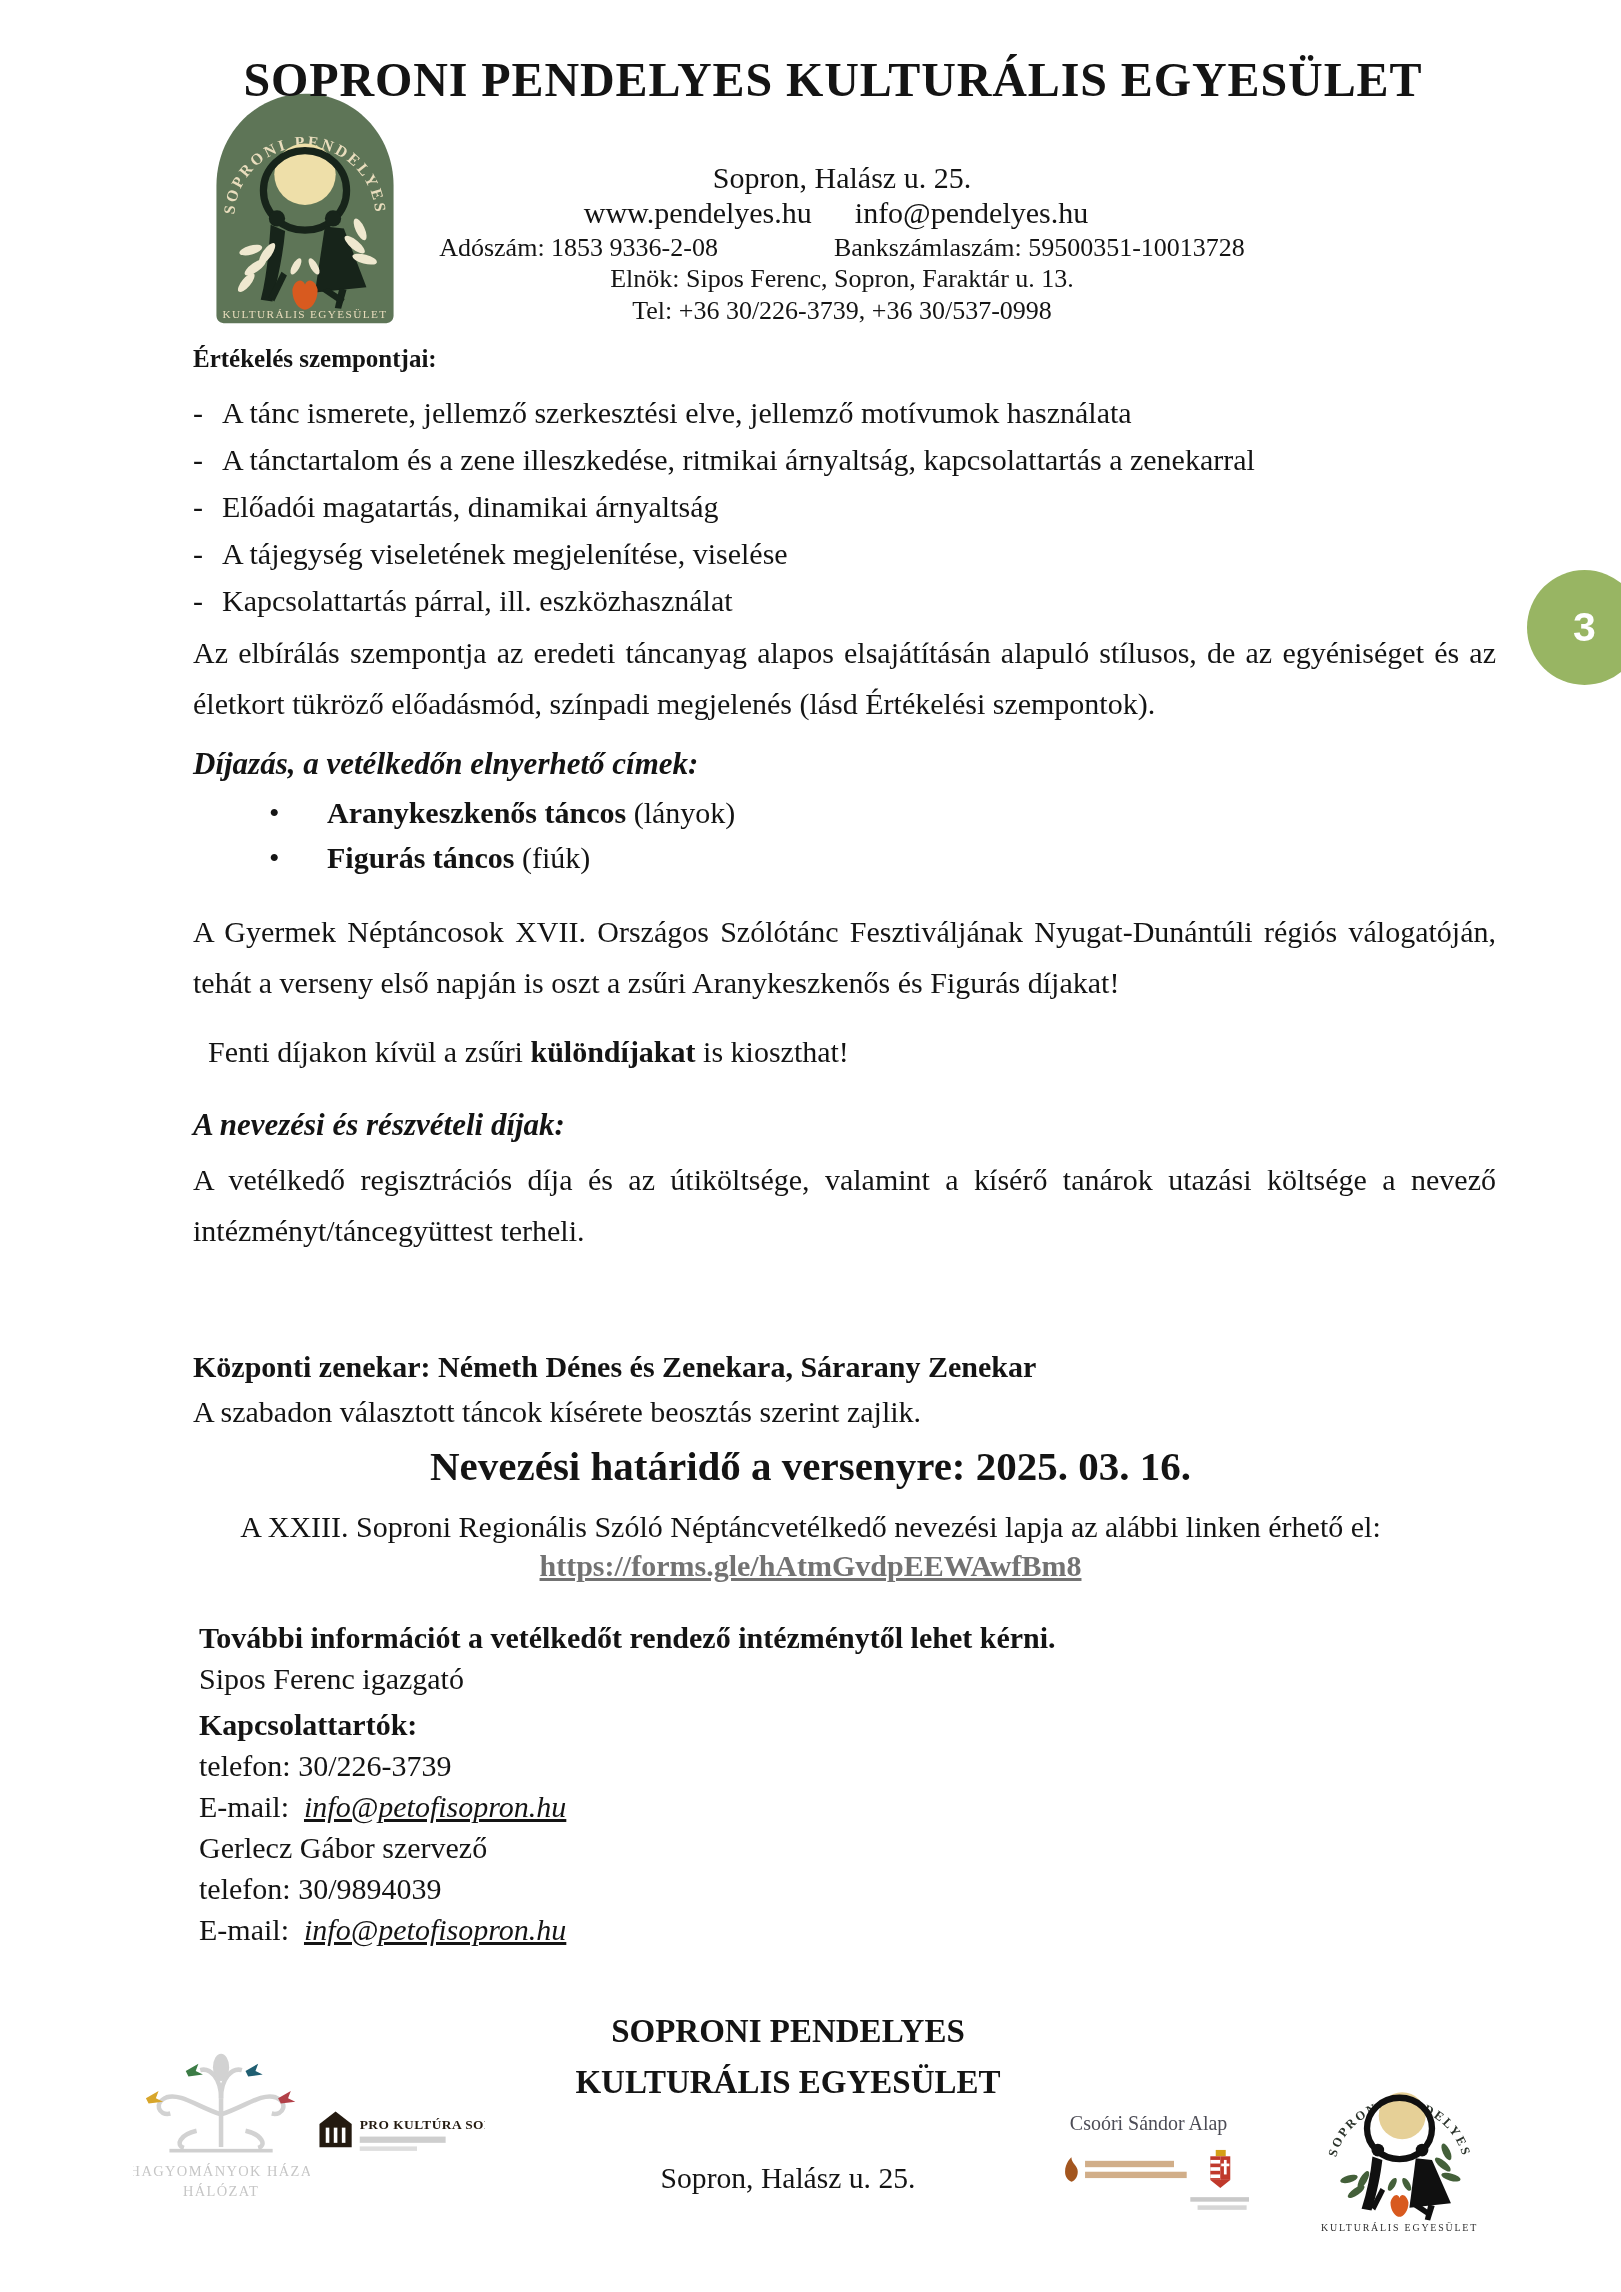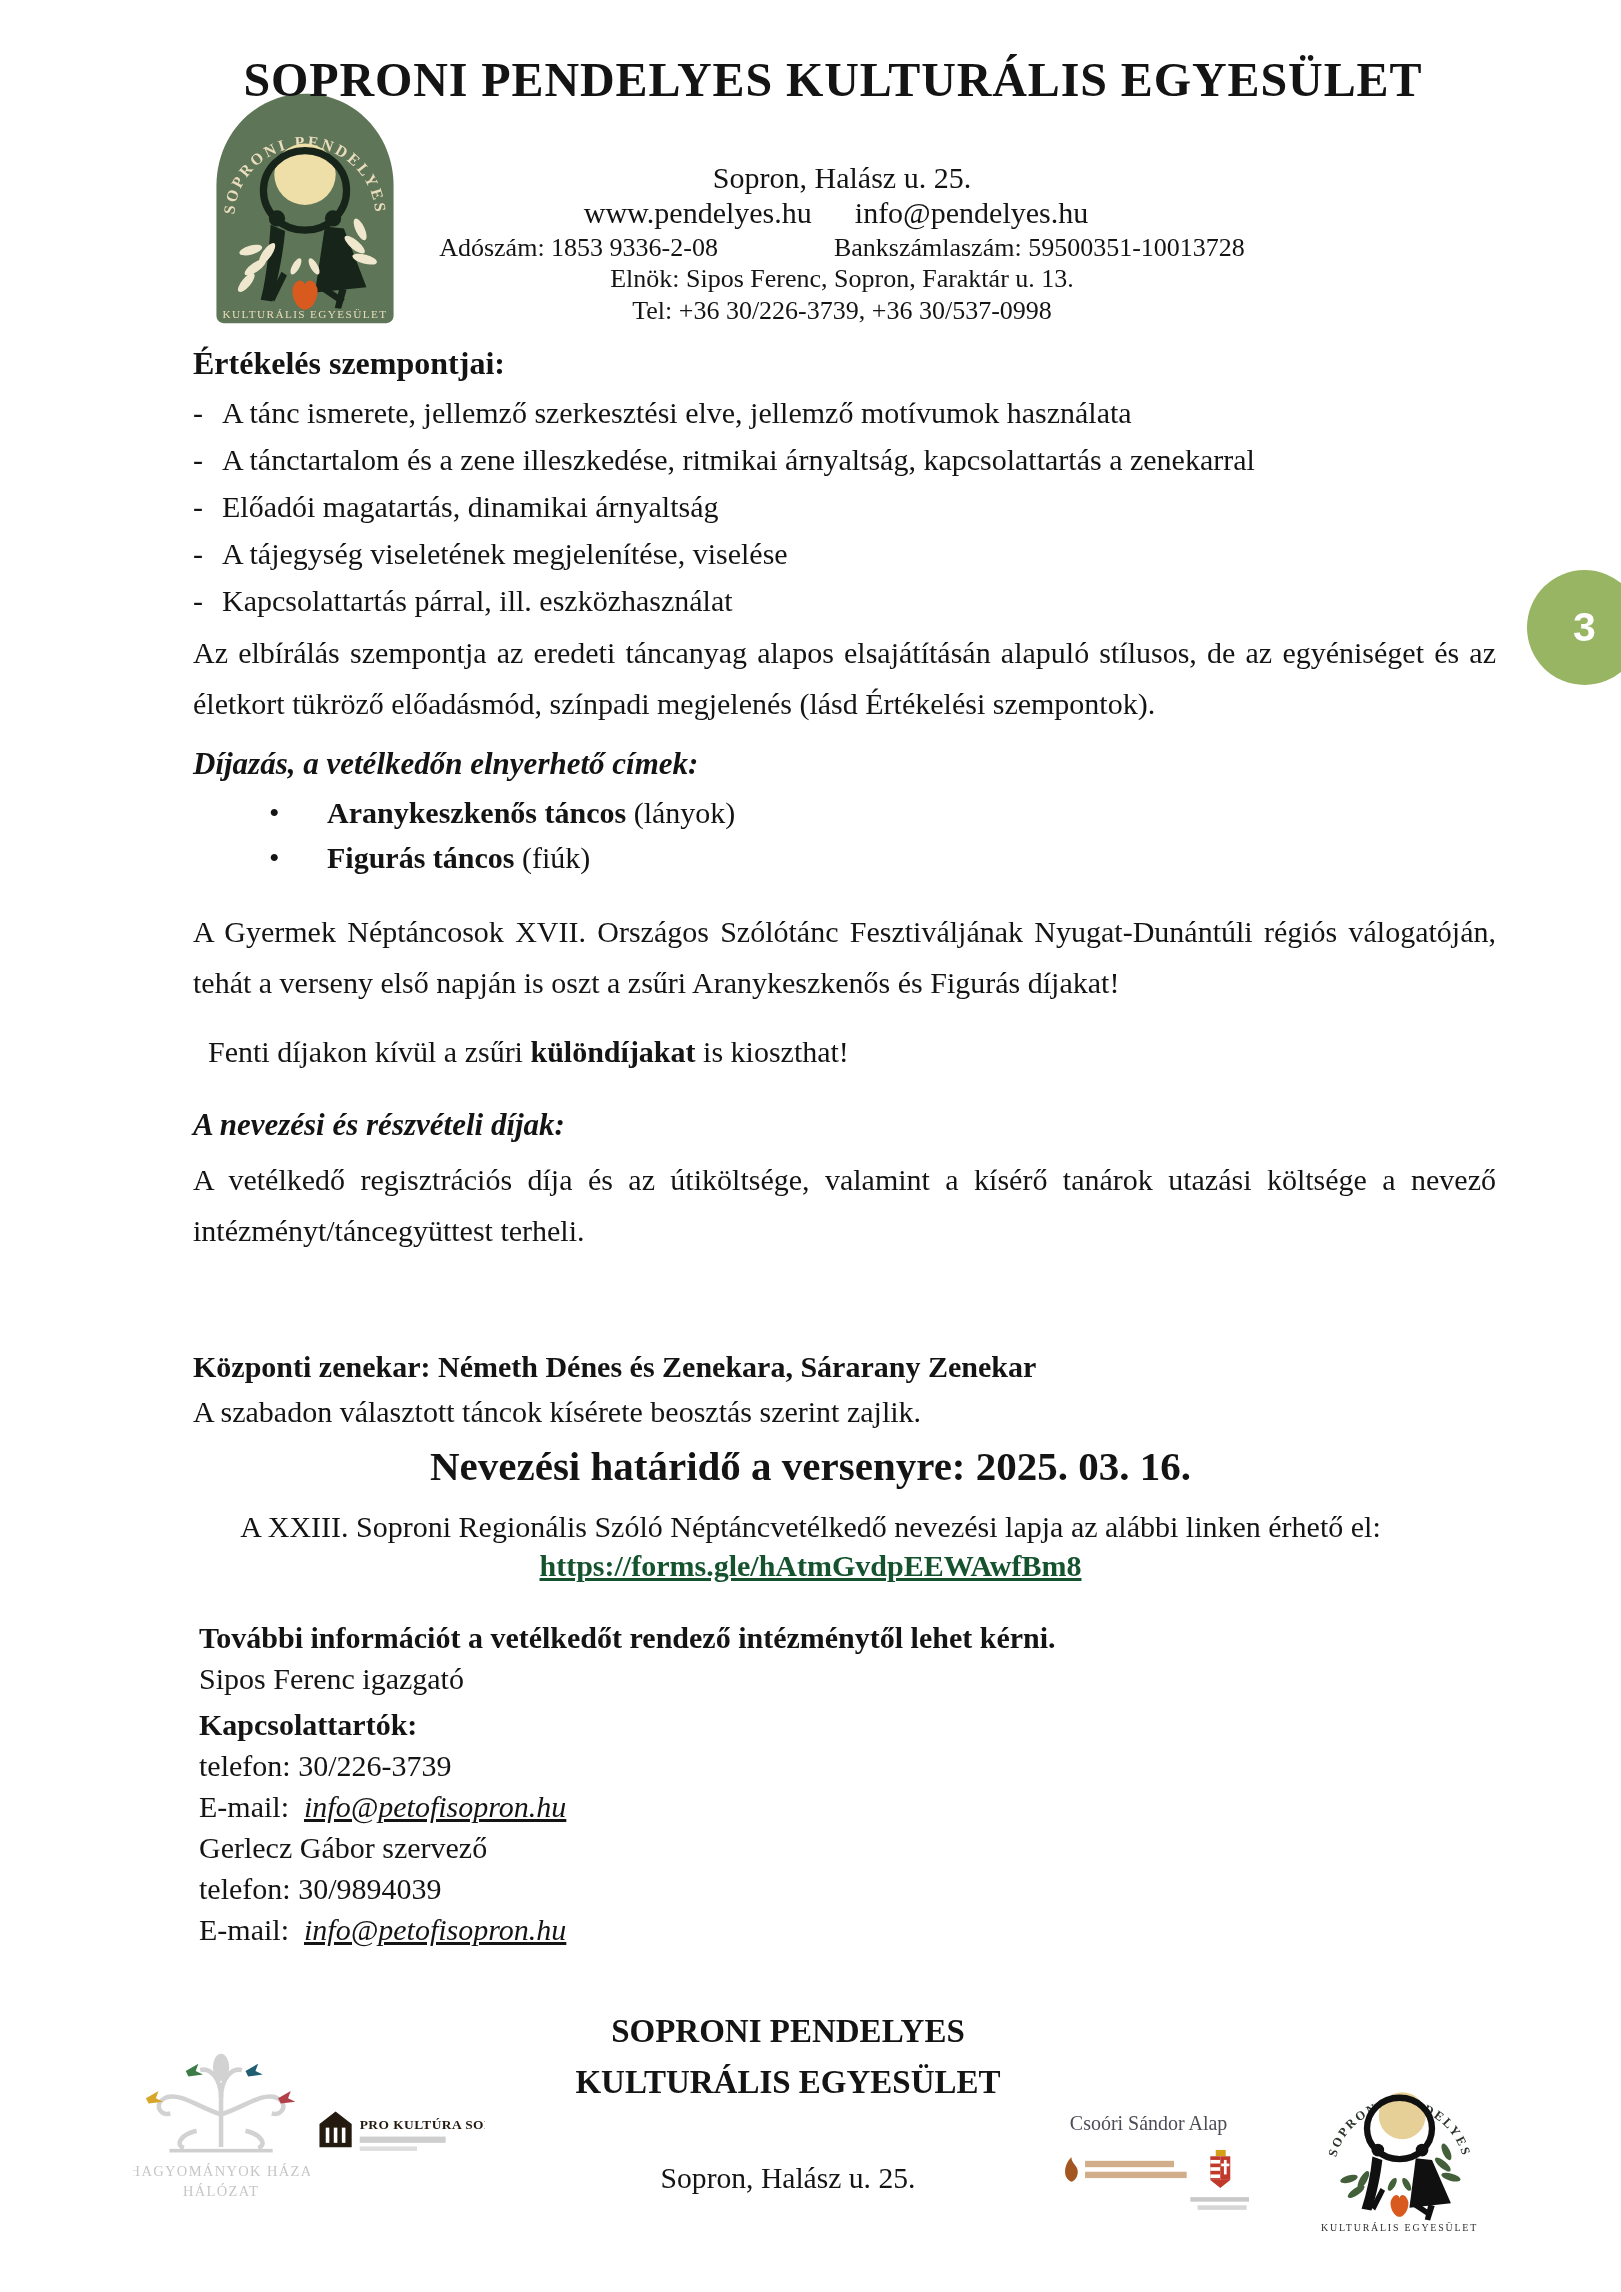--- a/index.html
+++ b/index.html
@@ -10,25 +10,25 @@
   .doc-title{font-size:48px;font-weight:bold;text-align:center;letter-spacing:0.9px;white-space:nowrap;}
   .hline{font-size:30px;text-align:center;white-space:nowrap;}
   .hline-sm{font-size:26px;text-align:center;white-space:nowrap;}
   .row-center{display:flex;justify-content:center;}
   .body-text{font-size:30px;line-height:47px;}
   .para{font-size:30px;line-height:51px;text-align:justify;}
   .dash-row{display:flex;}
   .dash{width:29px;flex:0 0 29px;}
   .bullet-row{display:flex;padding-left:76px;font-size:30px;line-height:45px;}
   .bullet-dot{width:58px;flex:0 0 58px;}
-  .sec-head{font-size:32px;font-weight:bold;}
+  .sec-head{font-size:25px;font-weight:bold;}
   .sec-head-it{font-size:31px;font-weight:bold;font-style:italic;}
   .deadline-h{font-size:41px;font-weight:bold;text-align:center;}
   .center-line{font-size:30px;text-align:center;}
-  .link-teal{color:#14532d;font-weight:bold;text-decoration:underline;cursor:pointer;}
+  .link-teal{color:#737373;font-weight:bold;text-decoration:underline;cursor:pointer;}
   .email-link{font-style:italic;text-decoration:underline;color:#141414;cursor:pointer;}
   .contact-line{font-size:30px;line-height:41px;}
   .footer-org{font-size:33px;font-weight:bold;text-align:center;line-height:51px;}
   .footer-addr{font-size:29.6px;text-align:center;}
   .page-badge{position:absolute;left:1527px;top:570px;width:115px;height:115px;border-radius:50%;
               background:#98b563;display:flex;align-items:center;justify-content:center;
               color:#ffffff;font-family:"Liberation Sans",sans-serif;font-size:41px;font-weight:bold;}
 </style>
 </head>
 <body>

